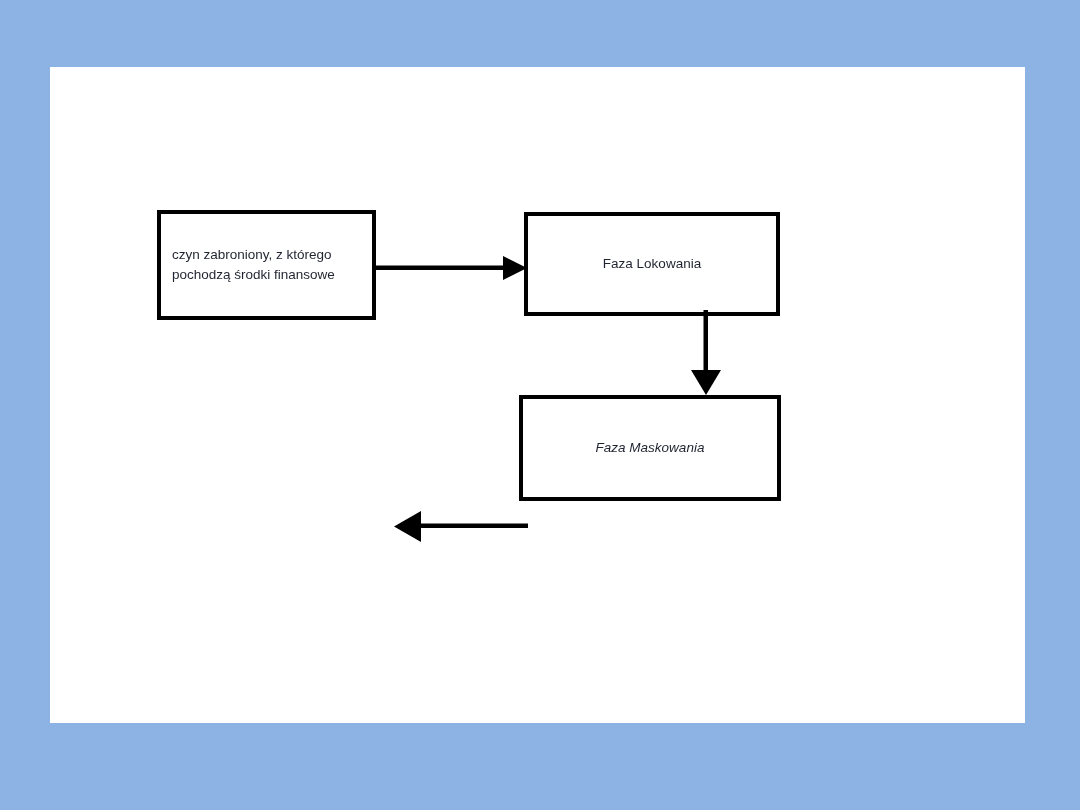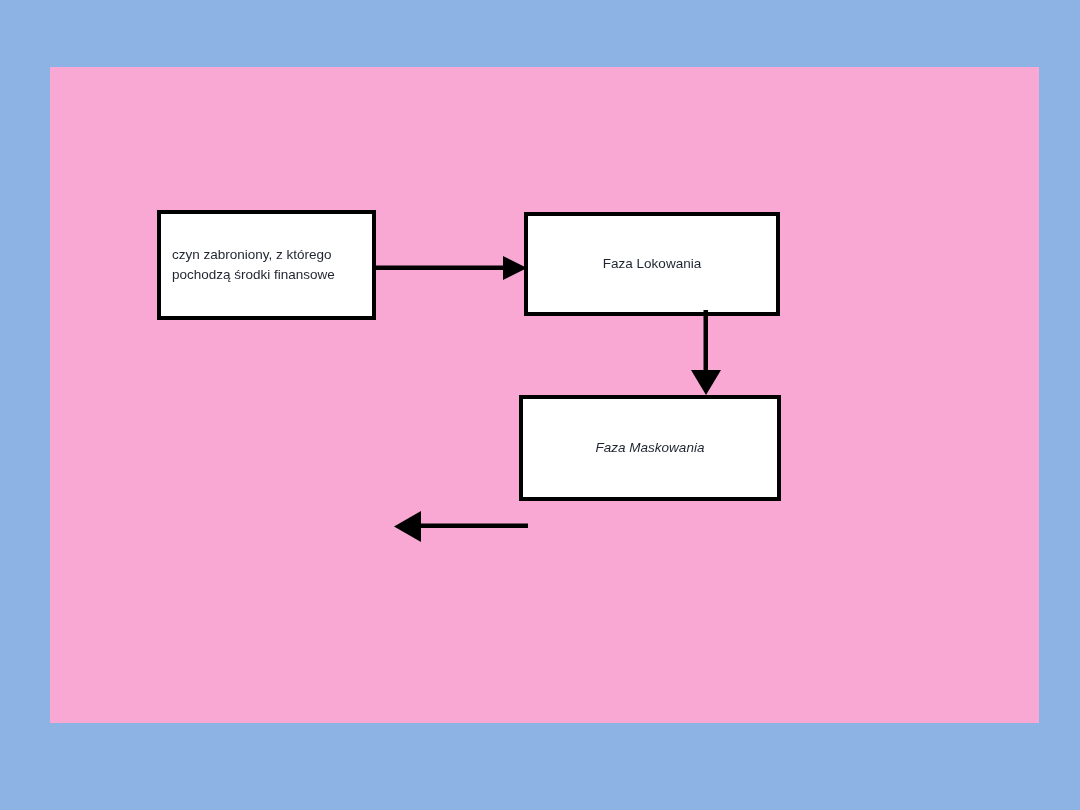--- a/index.html
+++ b/index.html
@@ -22,22 +22,21 @@
     height: 810px;
     background: #8cb3e3;
   }
 
   #slide-panel {
     position: absolute;
     left: 50px;
     top: 67px;
     width: 975px;
     height: 656px;
-    background: #f9a8d4;
-    padding-left: 14px;
+    background: #ffffff;
   }
 
   #diagram-layer {
     position: absolute;
     left: 0;
     top: 0;
     width: 997px;
     height: 656px;
   }
 

